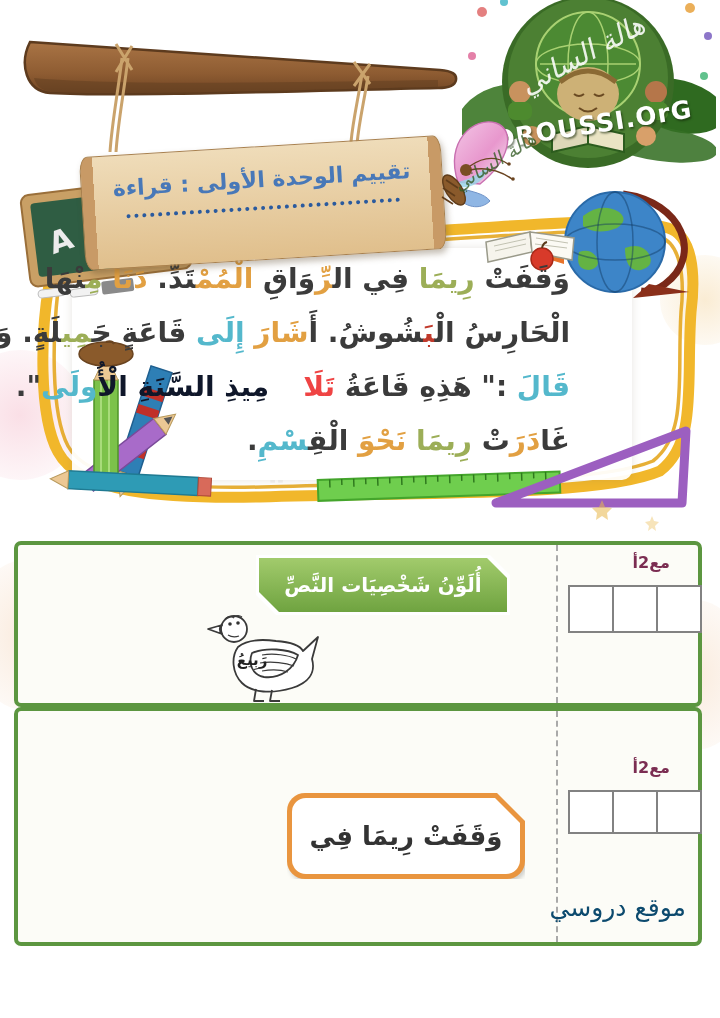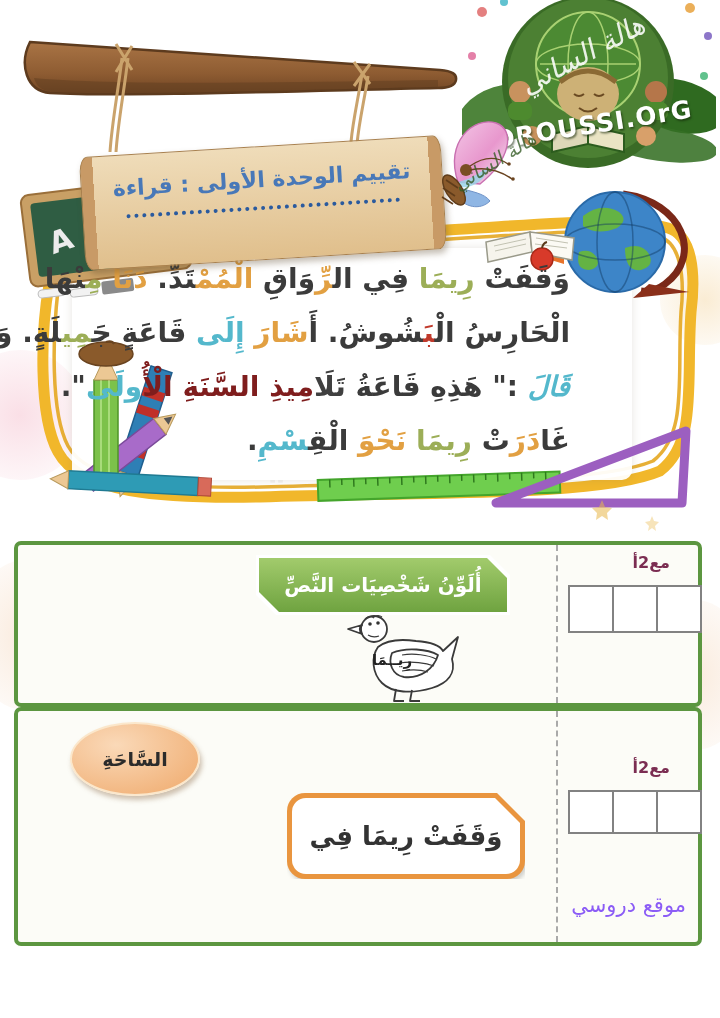--- a/index.html
+++ b/index.html
@@ -80,21 +80,21 @@
 
   
   .cutbox{position:absolute;left:269px;top:82px;width:238px;height:86px;
       clip-path:polygon(0 0,calc(100% - 28px) 0,100% 28px,100% 100%,0 100%);
       background:#e9953f;border-radius:18px;filter:drop-shadow(2px 3px 2px rgba(0,0,0,.18));}
   .cutbox-in{position:absolute;inset:5px;background:#fff;border-radius:14px;
       clip-path:polygon(0 0,calc(100% - 25px) 0,100% 25px,100% 100%,0 100%);
       display:flex;align-items:center;justify-content:center;
       font-size:26px;font-weight:bold;color:#333;direction:rtl;}
 
-  .site-credit{position:absolute;right:12px;top:182px;font-size:21px;color:#8b5cf6;direction:rtl;}
+  .site-credit{position:absolute;right:12px;top:182px;font-size:25px;color:#0c4a6e;direction:rtl;}
 </style>
 </head>
 <body>
 
 <div class="bg-layer">
   <div class="blob" style="left:-45px;top:350px;width:130px;height:130px;background:radial-gradient(#f4b8c8,rgba(244,184,200,0));opacity:.45;"></div>
   <div class="blob" style="left:660px;top:255px;width:90px;height:90px;background:radial-gradient(#f5d9a8,rgba(245,217,168,0));opacity:.5;"></div>
   <div class="blob" style="left:-30px;top:560px;width:110px;height:150px;background:radial-gradient(#f0c6a0,rgba(240,198,160,0));opacity:.35;"></div>
   <div class="blob" style="left:640px;top:600px;width:110px;height:150px;background:radial-gradient(#f0c6a0,rgba(240,198,160,0));opacity:.35;"></div>
   <div class="bg-wm" style="left:250px;top:408px;font-size:64px;">دروسي</div>
@@ -261,21 +261,21 @@
   <circle cx="38" cy="62" r="6" fill="#7a4e24"></circle>
   <path d="M42,58 C58,47 70,49 80,56 M42,62 C60,58 74,64 84,71" fill="none" stroke="#6a4420" stroke-width="1.4"></path>
   <circle cx="81" cy="56" r="1.8" fill="#6a4420"></circle>
     <circle cx="85" cy="71" r="1.8" fill="#6a4420"></circle>
 </svg>
 <div class="bfly-wm">هالة الساني</div>
 
 <div class="reading">
     <div class="read-line"><span style="color: rgb(59, 59, 59);">وَقَفَتْ </span><span style="color: rgb(156, 174, 87);">رِيمَا</span><span style="color: rgb(59, 59, 59);"> فِي </span><span style="color: rgb(59, 59, 59);">ال</span><span style="color: rgb(226, 160, 66);">رِّ</span><span style="color: rgb(59, 59, 59);">وَاقِ </span><span style="color: rgb(226, 160, 66);">الْمُمْ</span><span style="color: rgb(59, 59, 59);">تَدِّ. </span><span style="color: rgb(226, 160, 66);">دَنَا</span><span style="color: rgb(156, 174, 87);"> مِ</span><span style="color: rgb(59, 59, 59);">نْهَا</span></div>
     <div class="read-line"><span style="color: rgb(59, 59, 59);">الْحَارِسُ الْ</span><span style="color: rgb(192, 57, 43);">بَ</span><span style="color: rgb(59, 59, 59);">شُوشُ. أَ</span><span style="color: rgb(226, 160, 66);">شَارَ</span><span style="color: rgb(59, 59, 59);"> </span><span style="color: rgb(84, 184, 204);">إِلَى</span><span style="color: rgb(59, 59, 59);"> قَاعَةٍ جَ</span><span style="color: rgb(156, 174, 87);">مِي</span><span style="color: rgb(59, 59, 59);">لَةٍ. وَ</span></div>
-    <div class="read-line"><span style="color: rgb(84, 184, 204); font-style: italic;">قَالَ</span><span style="color: rgb(59, 59, 59);"> :" هَذِهِ قَاعَةُ </span><span style="color: #404040;">تَلَا</span><span style="color: #7f1d1d;">مِيذِ السَّنَةِ الْأُ</span><span style="color: rgb(84, 184, 204);">ولَى</span><span style="color: rgb(59, 59, 59);">".</span></div>
+    <div class="read-line"><span style="color: rgb(84, 184, 204);">قَالَ</span><span style="color: rgb(59, 59, 59);"> :" هَذِهِ قَاعَةُ </span><span style="color: #ef4444; margin-left: 34px;">تَلَا</span><span style="color: #0f172a;">مِيذِ السَّنَةِ الْأُ</span><span style="color: rgb(84, 184, 204);">ولَى</span><span style="color: rgb(59, 59, 59);">".</span></div>
     <div class="read-line"><span style="color: rgb(59, 59, 59);">غَا</span><span style="color: rgb(226, 160, 66);">دَرَ</span><span style="color: rgb(59, 59, 59);">تْ </span><span style="color: rgb(156, 174, 87);">رِيمَا</span><span style="color: rgb(59, 59, 59);"> </span><span style="color: rgb(226, 160, 66);">نَحْوَ</span><span style="color: rgb(59, 59, 59);"> الْقِ</span><span style="color: rgb(84, 184, 204);">سْمِ</span><span style="color: rgb(59, 59, 59);">.</span></div>
   </div>
 
 <svg width="0" height="0" style="position:absolute">
   <defs>
     <g id="duck" stroke="#3a3a3a" stroke-width="1.8" fill="#fff" stroke-linejoin="round">
       <path d="M34,36 C44,28 58,28 72,30 C86,31 96,34 99,40 L114,26 L108,48 C112,62 104,72 88,77 C68,83 48,82 38,72 C28,62 27,46 34,36 Z"></path>
       <path d="M48,42 C62,36 84,38 94,44 C90,58 76,68 60,66 C48,64 44,52 48,42 Z" fill="none"></path>
       <path d="M58,44 C70,42 84,44 92,48 M56,52 C68,50 82,52 90,55 M58,60 C68,58 78,59 84,61" fill="none" stroke-width="1.2"></path>
       <path d="M52,78 L50,90 L60,90 M68,79 L66,90 L76,90" fill="none"></path>
@@ -288,45 +288,42 @@
     </g>
   </defs>
 </svg>
 
 <section class="exbox" id="box1">
   <div class="sep"></div>
   <div class="badge-out" style="left:238px;top:10px;width:248px;height:54px;">
     <div class="badge-in badge-green">أُلَوِّنُ شَخْصِيَات النَّصِّ</div>
   </div>
 
-  <div class="duck" style="left:326px;top:66px;">
+  <div class="duck" style="left:186px;top:66px;">
     <svg viewBox="0 0 120 92" width="120" height="92">
         <use href="#duck"></use>
       </svg>
-    <span class="duck-label">رِيــمَا</span>
+    <span class="duck-label">رَبِيعُ</span>
   </div>
 
   <div class="mark" style="top:8px;">مع2أ</div>
   <div class="grid" style="top:40px;">
       <div class="cell"></div>
       <div class="cell"></div>
       <div class="cell"></div>
     </div>
 </section>
 
 <section class="exbox" id="box2">
   <div class="sep"></div>
 
   <div class="cutbox">
     <div class="cutbox-in">وَقَفَتْ رِيمَا فِي</div>
   </div>
 
-  <div class="oval" style="left:52px;top:11px;width:126px;height:70px;">
-    <span>السَّاحَةِ</span>
-  </div>
 
   <div class="mark" style="top:47px;">مع2أ</div>
   <div class="grid" style="top:79px;">
       <div class="cell"></div>
       <div class="cell"></div>
       <div class="cell"></div>
     </div>
   <div class="site-credit">موقع دروسي</div>
 </section>
 

